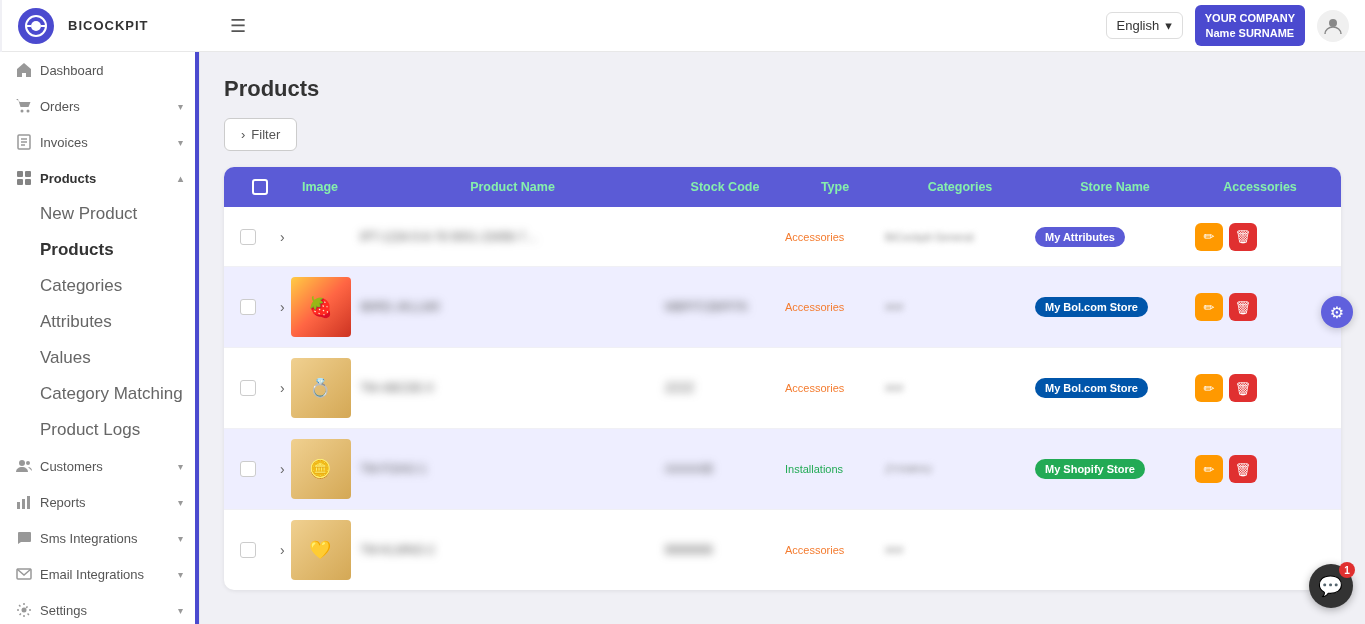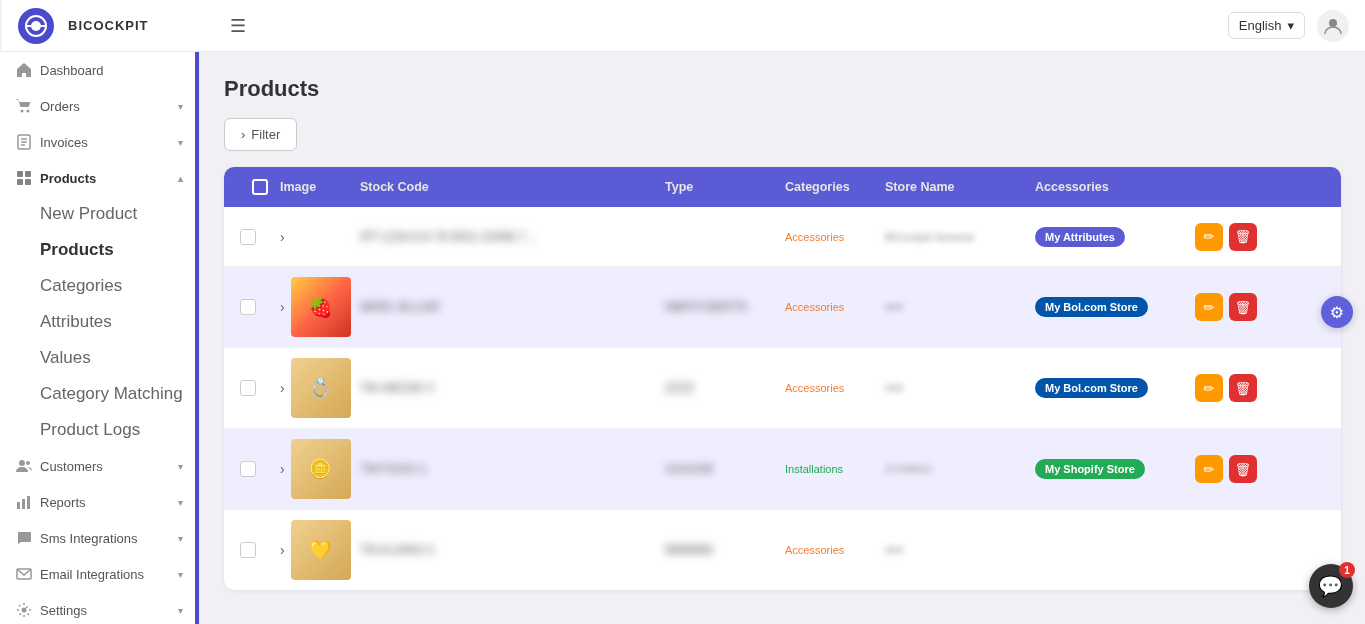--- a/index.html
+++ b/index.html
@@ -111,22 +111,22 @@
       overflow: hidden;
       box-shadow: 0 1px 4px rgba(0,0,0,0.08);
     }
 
     .table-header {
       background: #5b5bd6;
       display: grid;
       grid-template-columns: 40px 80px 1fr 120px 100px 150px 160px 130px;
       align-items: center;
       padding: 12px 16px;
-      color: #e5e5e5;
-      font-size: 12.5px; font-weight: 600;
+      color: #86efac;
+      font-size: 12.5px; font-weight: 600; text-align: center;
     }
 
     .table-header .col-checkbox {
       display: flex; align-items: center; justify-content: center;
     }
     .header-checkbox {
       width: 16px; height: 16px; border-radius: 3px;
       border: 2px solid #fff; background: transparent;
       cursor: pointer;
     }
@@ -259,20 +259,24 @@
       </svg>
     </div>
     <span class="logo-text">BICOCKPIT</span>
   </div>
   <span class="header-hamburger">☰</span>
   <div class="header-spacer"></div>
   <div class="lang-select">
     <span>English</span>
     <span>▾</span>
   </div>
+  <div class="company-btn">
+    <div>YOUR COMPANY</div>
+    <div>Name SURNAME</div>
+  </div>
   <div class="user-icon-btn">
     <svg width="18" height="18" viewBox="0 0 18 18" fill="none">
       <circle cx="9" cy="6" r="4" fill="#888"></circle>
       <path d="M1 17c0-4 3.6-7 8-7s8 3 8 7" stroke="#888" stroke-width="1.5" fill="none"></path>
     </svg>
   </div>
 </div>
 
 <div class="layout">
 
@@ -392,20 +396,21 @@
       <span>Filter</span>
     </button>
 
     <div class="table-container">
 
       <div class="table-header">
         <div class="col-checkbox">
           <div class="header-checkbox"></div>
         </div>
         <div>Image</div>
+        <div>Product Name</div>
         <div>Stock Code</div>
         <div>Type</div>
         <div>Categories</div>
         <div>Store Name</div>
         <div>Accessories</div>
       </div>
 
       <div class="table-row">
         <div>
           <div class="row-checkbox"></div>

